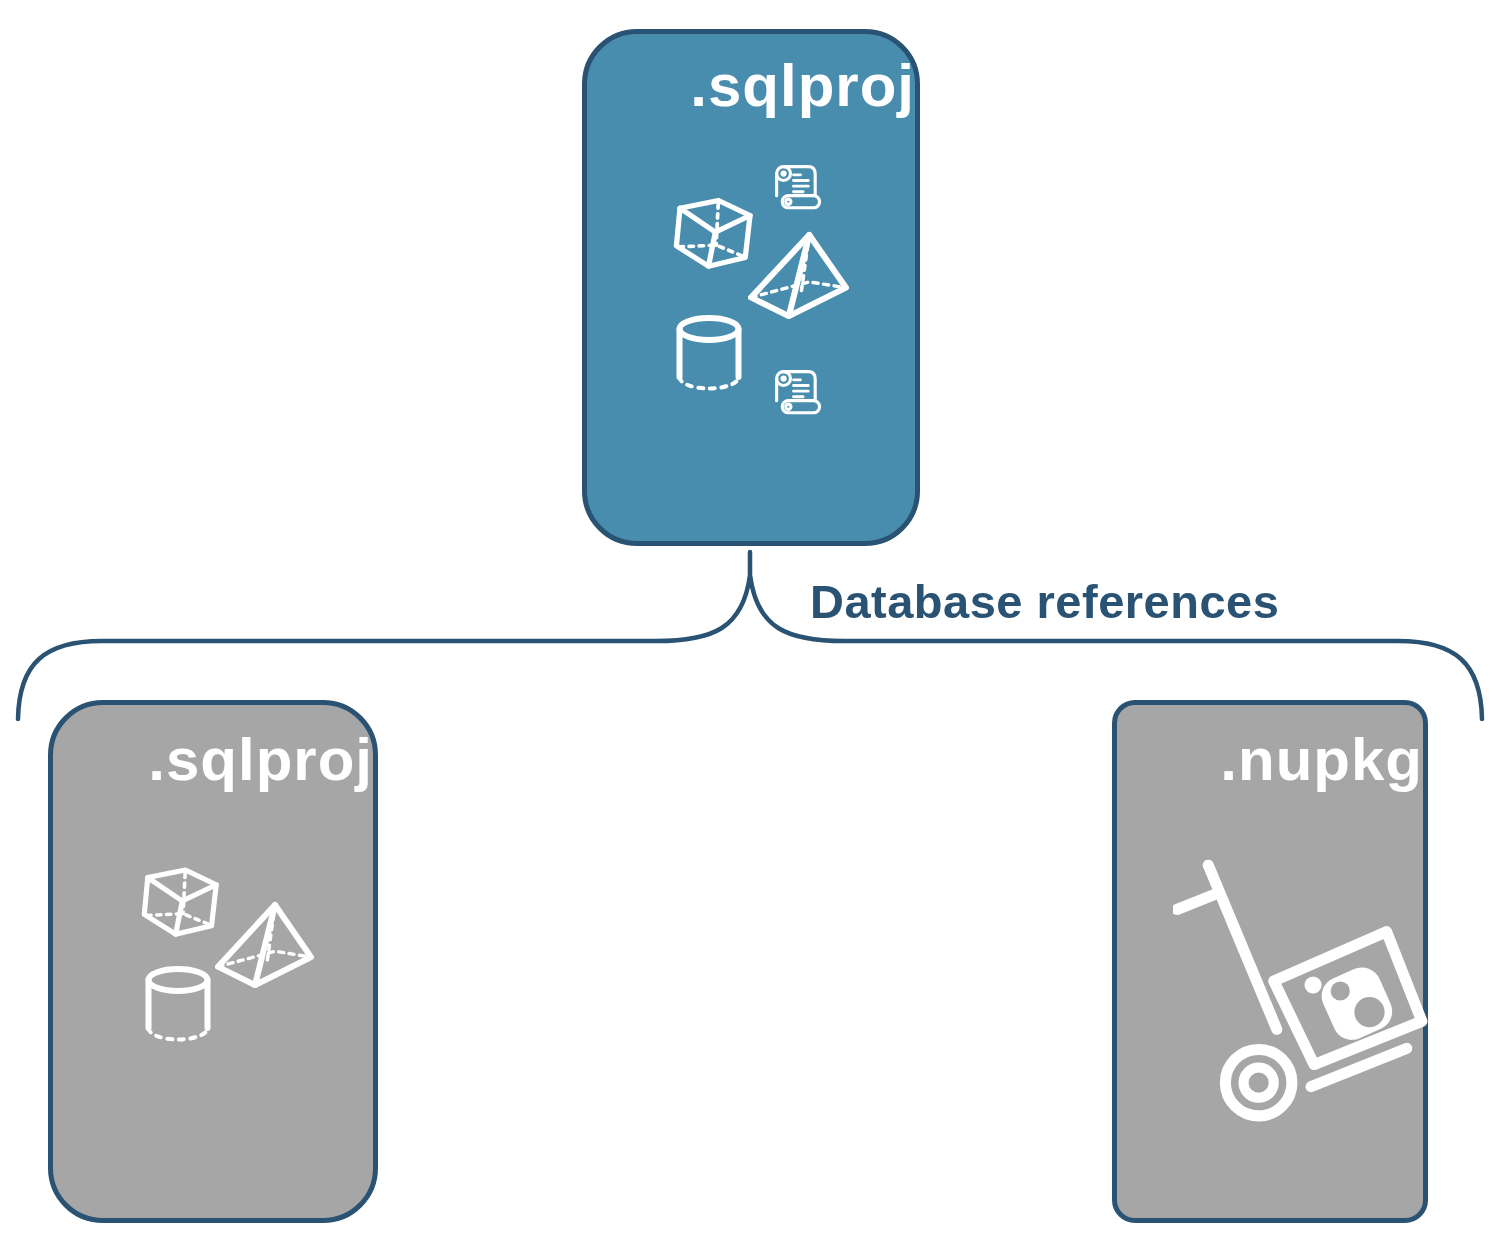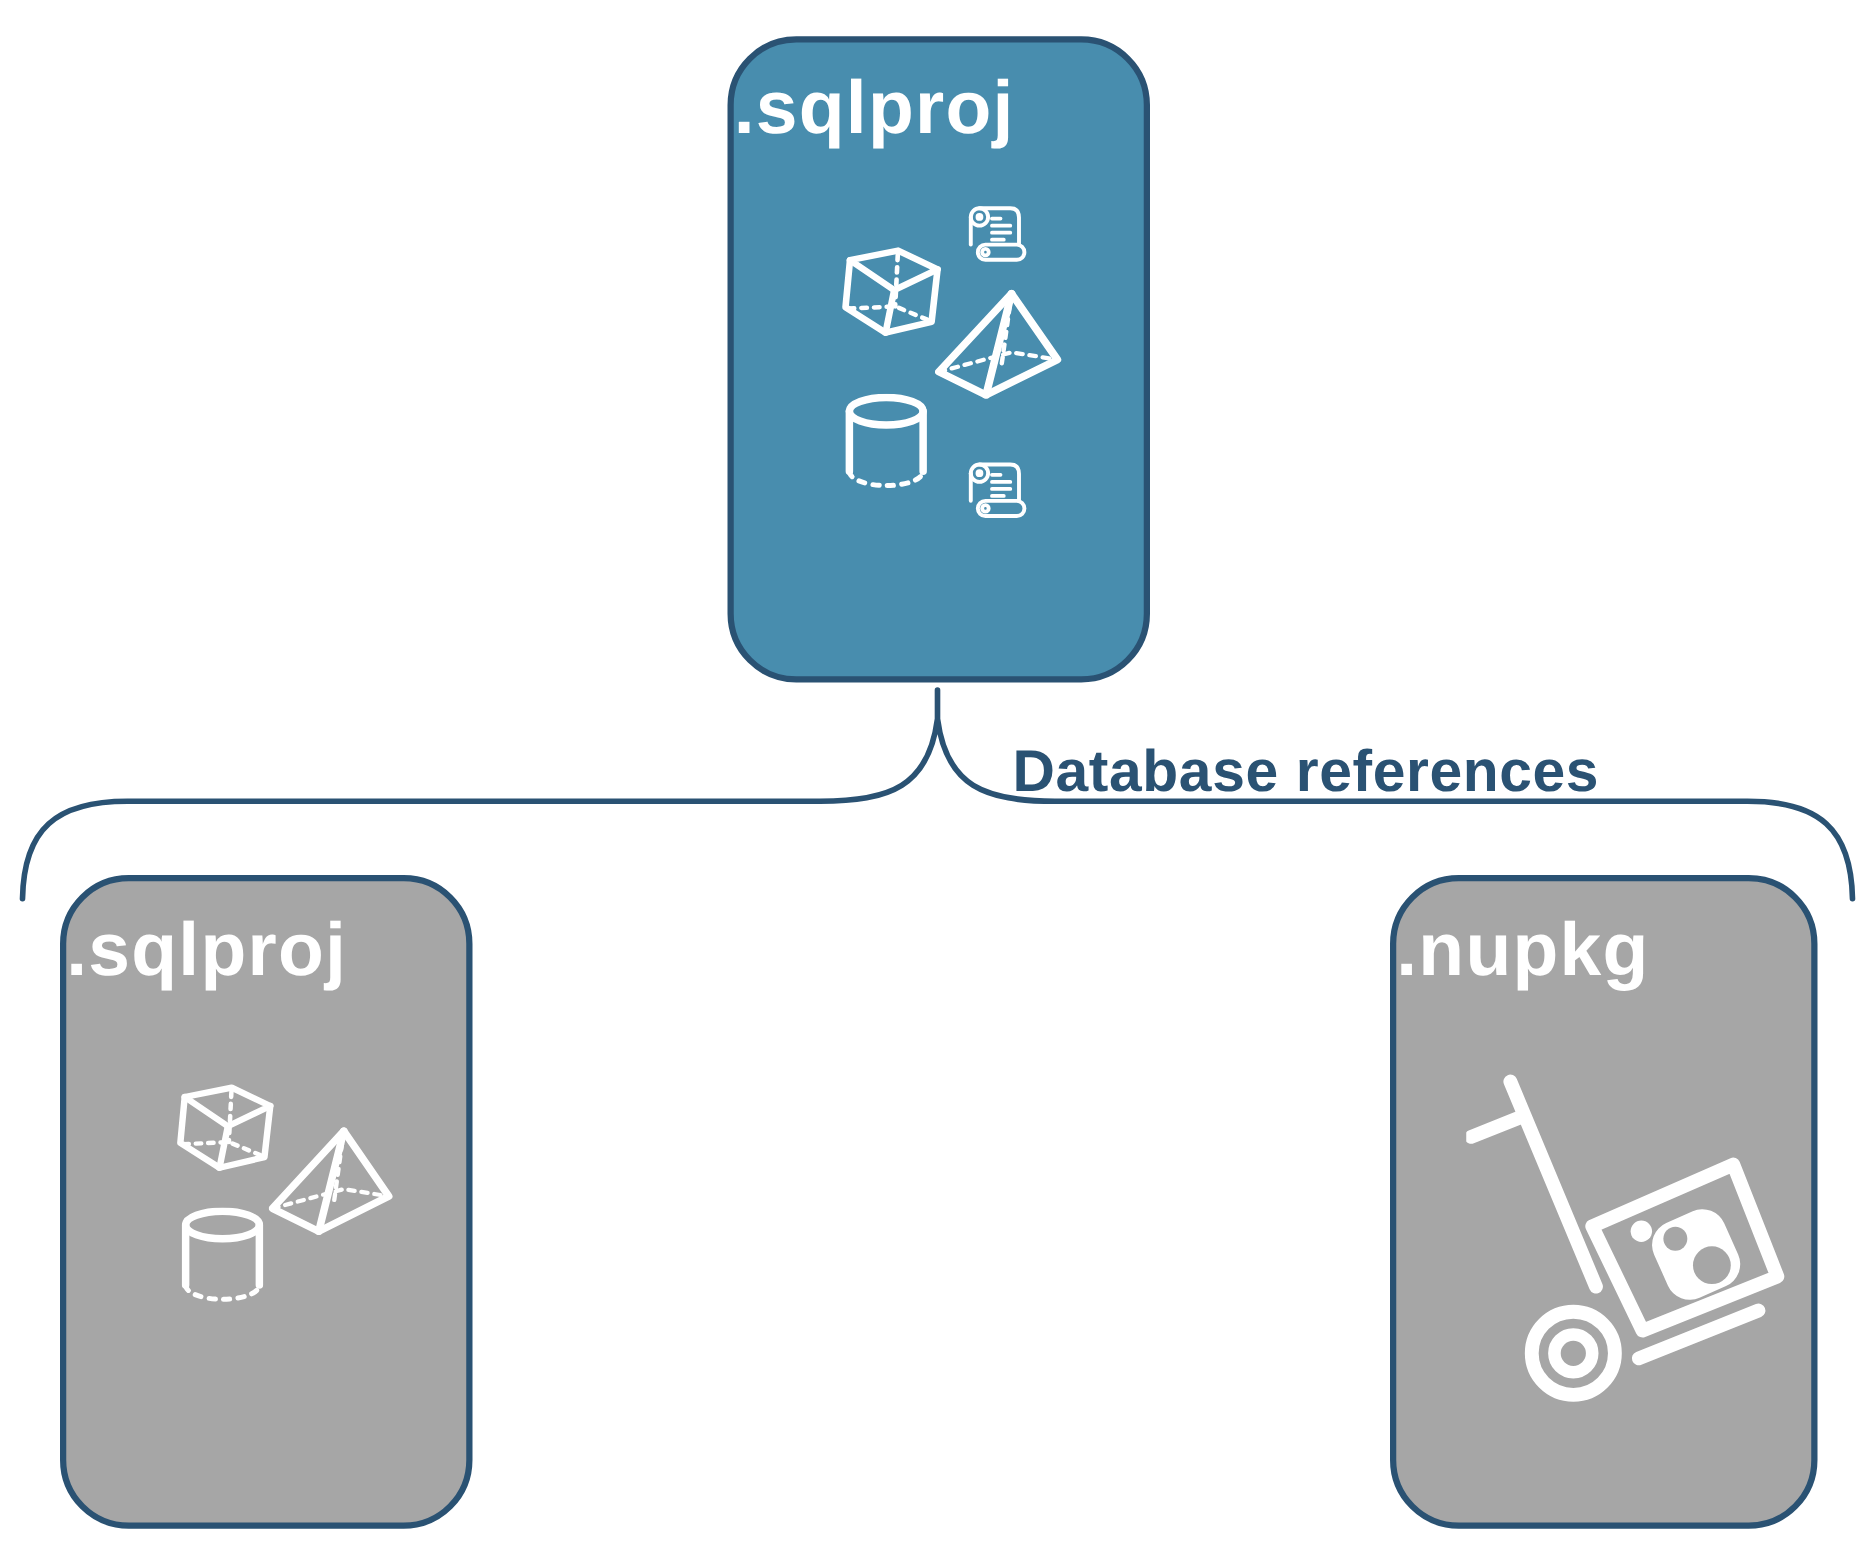--- a/index.html
+++ b/index.html
@@ -15,32 +15,32 @@
     overflow:hidden;font-family:"Liberation Sans","DejaVu Sans",sans-serif;
   }
   .node{
     position:absolute;border:5px solid var(--stroke-navy,#2A5273);
     border-radius:55px;box-sizing:border-box;
   }
   .node-root{left:582px;top:29px;width:338px;height:517px;background:var(--root-fill,#488DAE);}
   .node-child{top:700px;height:523px;background:var(--child-fill,#A6A6A6);}
   .child-0{left:48px;width:330px;}
   .child-1{left:580px;width:336px;}
-  .child-2{left:1112px;width:342px;}
+  .child-2{left:1112px;width:316px;border-radius:23px;}
   .node-label{
-    position:absolute;left:0;right:0;top:22px;text-align:left;
+    position:absolute;left:0;right:0;top:22px;text-align:right;
     font-weight:bold;font-size:60px;line-height:1;color:var(--icon-white,#fff);
     letter-spacing:1px;
   }
   .node-child .node-label{top:25px;}
   .icon{position:absolute;}
   .connector-label{
     position:absolute;left:810px;top:578px;
     font-weight:bold;font-size:47px;line-height:1;color:var(--stroke-navy,#2A5273);
-    white-space:nowrap;letter-spacing:0.5px;margin-top:15px;
+    white-space:nowrap;letter-spacing:0.5px;
   }
   .brace-svg{position:absolute;left:0;top:0;}
   .navy-stroke{stroke:var(--stroke-navy,#2A5273);}
   .icon-stroke{stroke:var(--icon-white,#fff);}
   .blob{fill:var(--icon-white,#fff);}
   .hole{fill:var(--child-fill,#A6A6A6);}
 </style>
 </head>
 <body>
 

